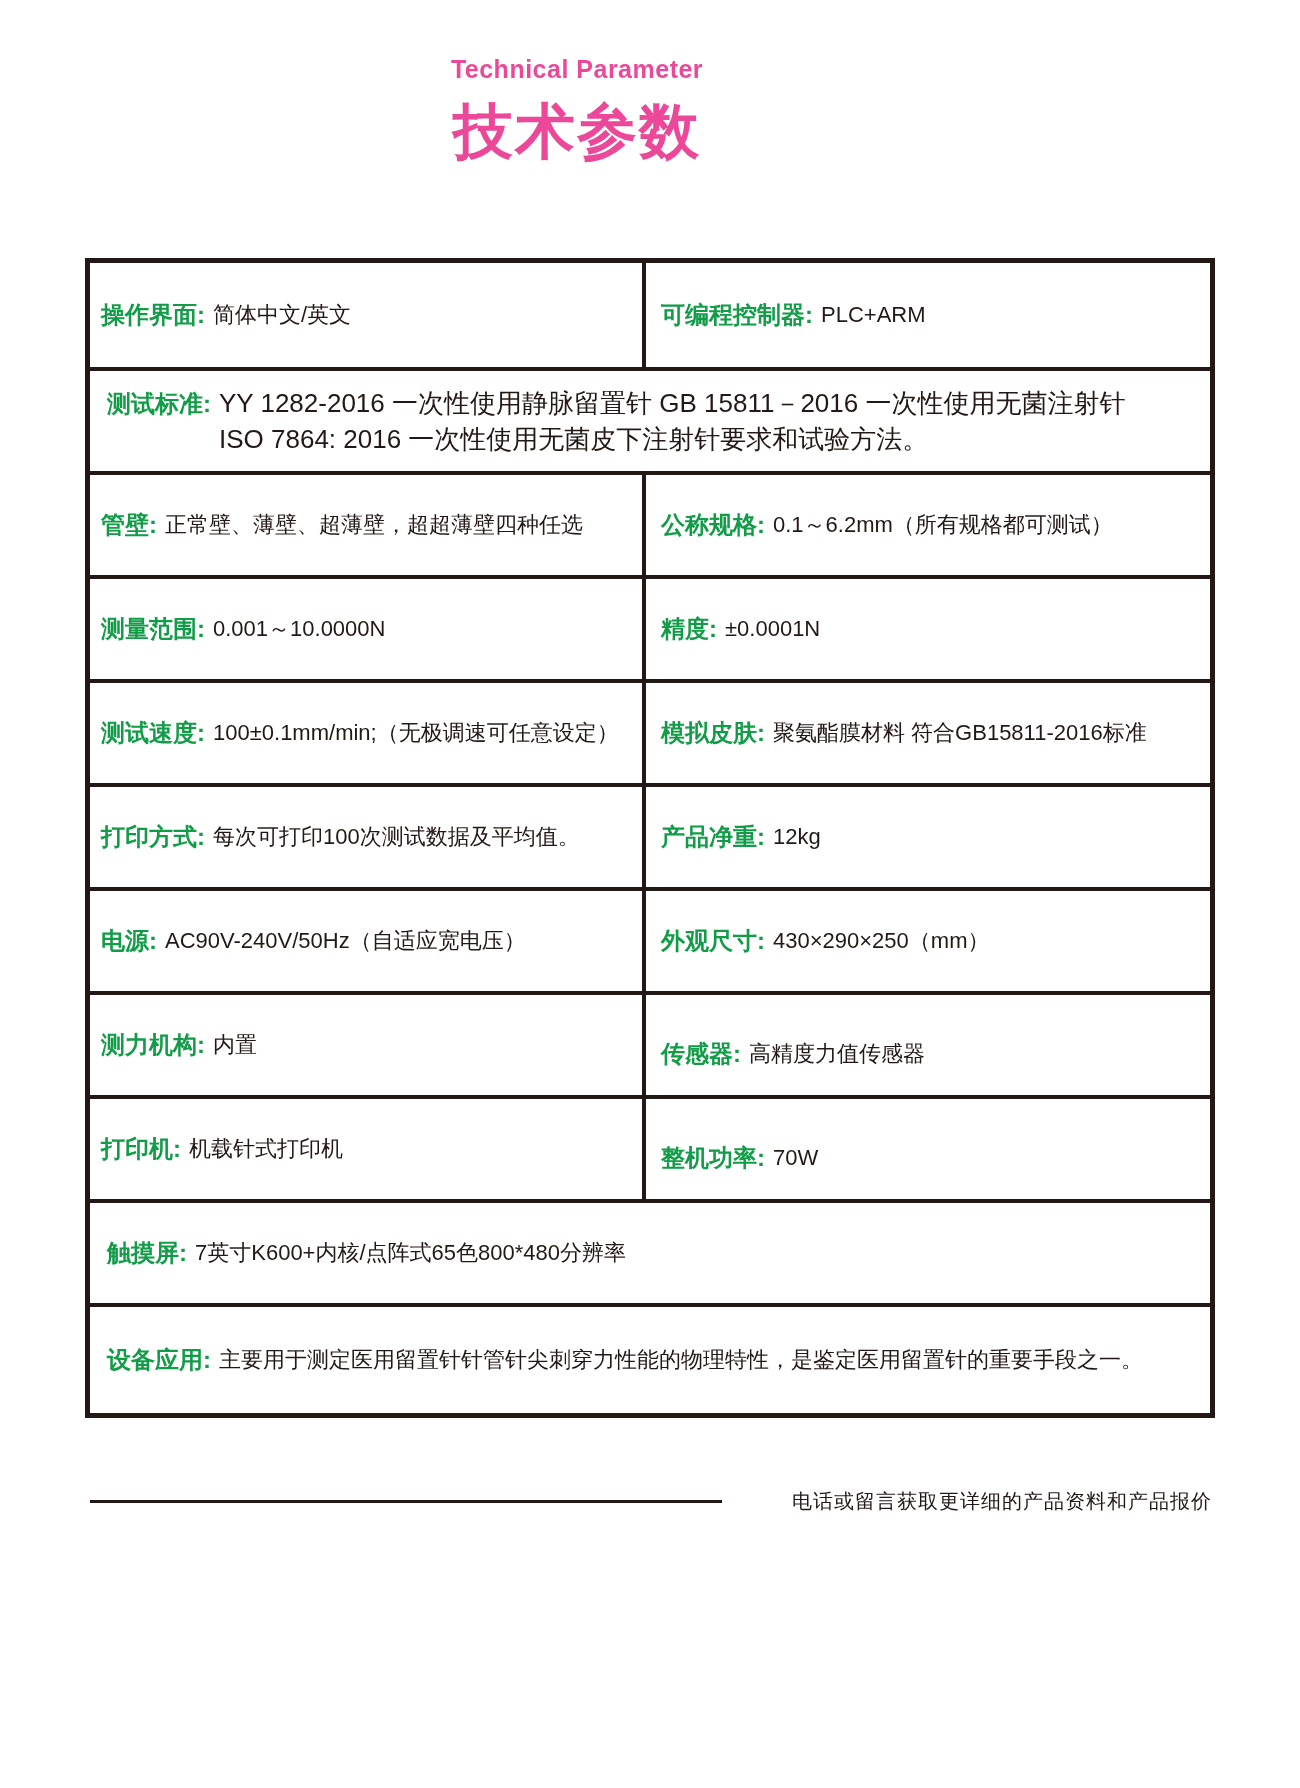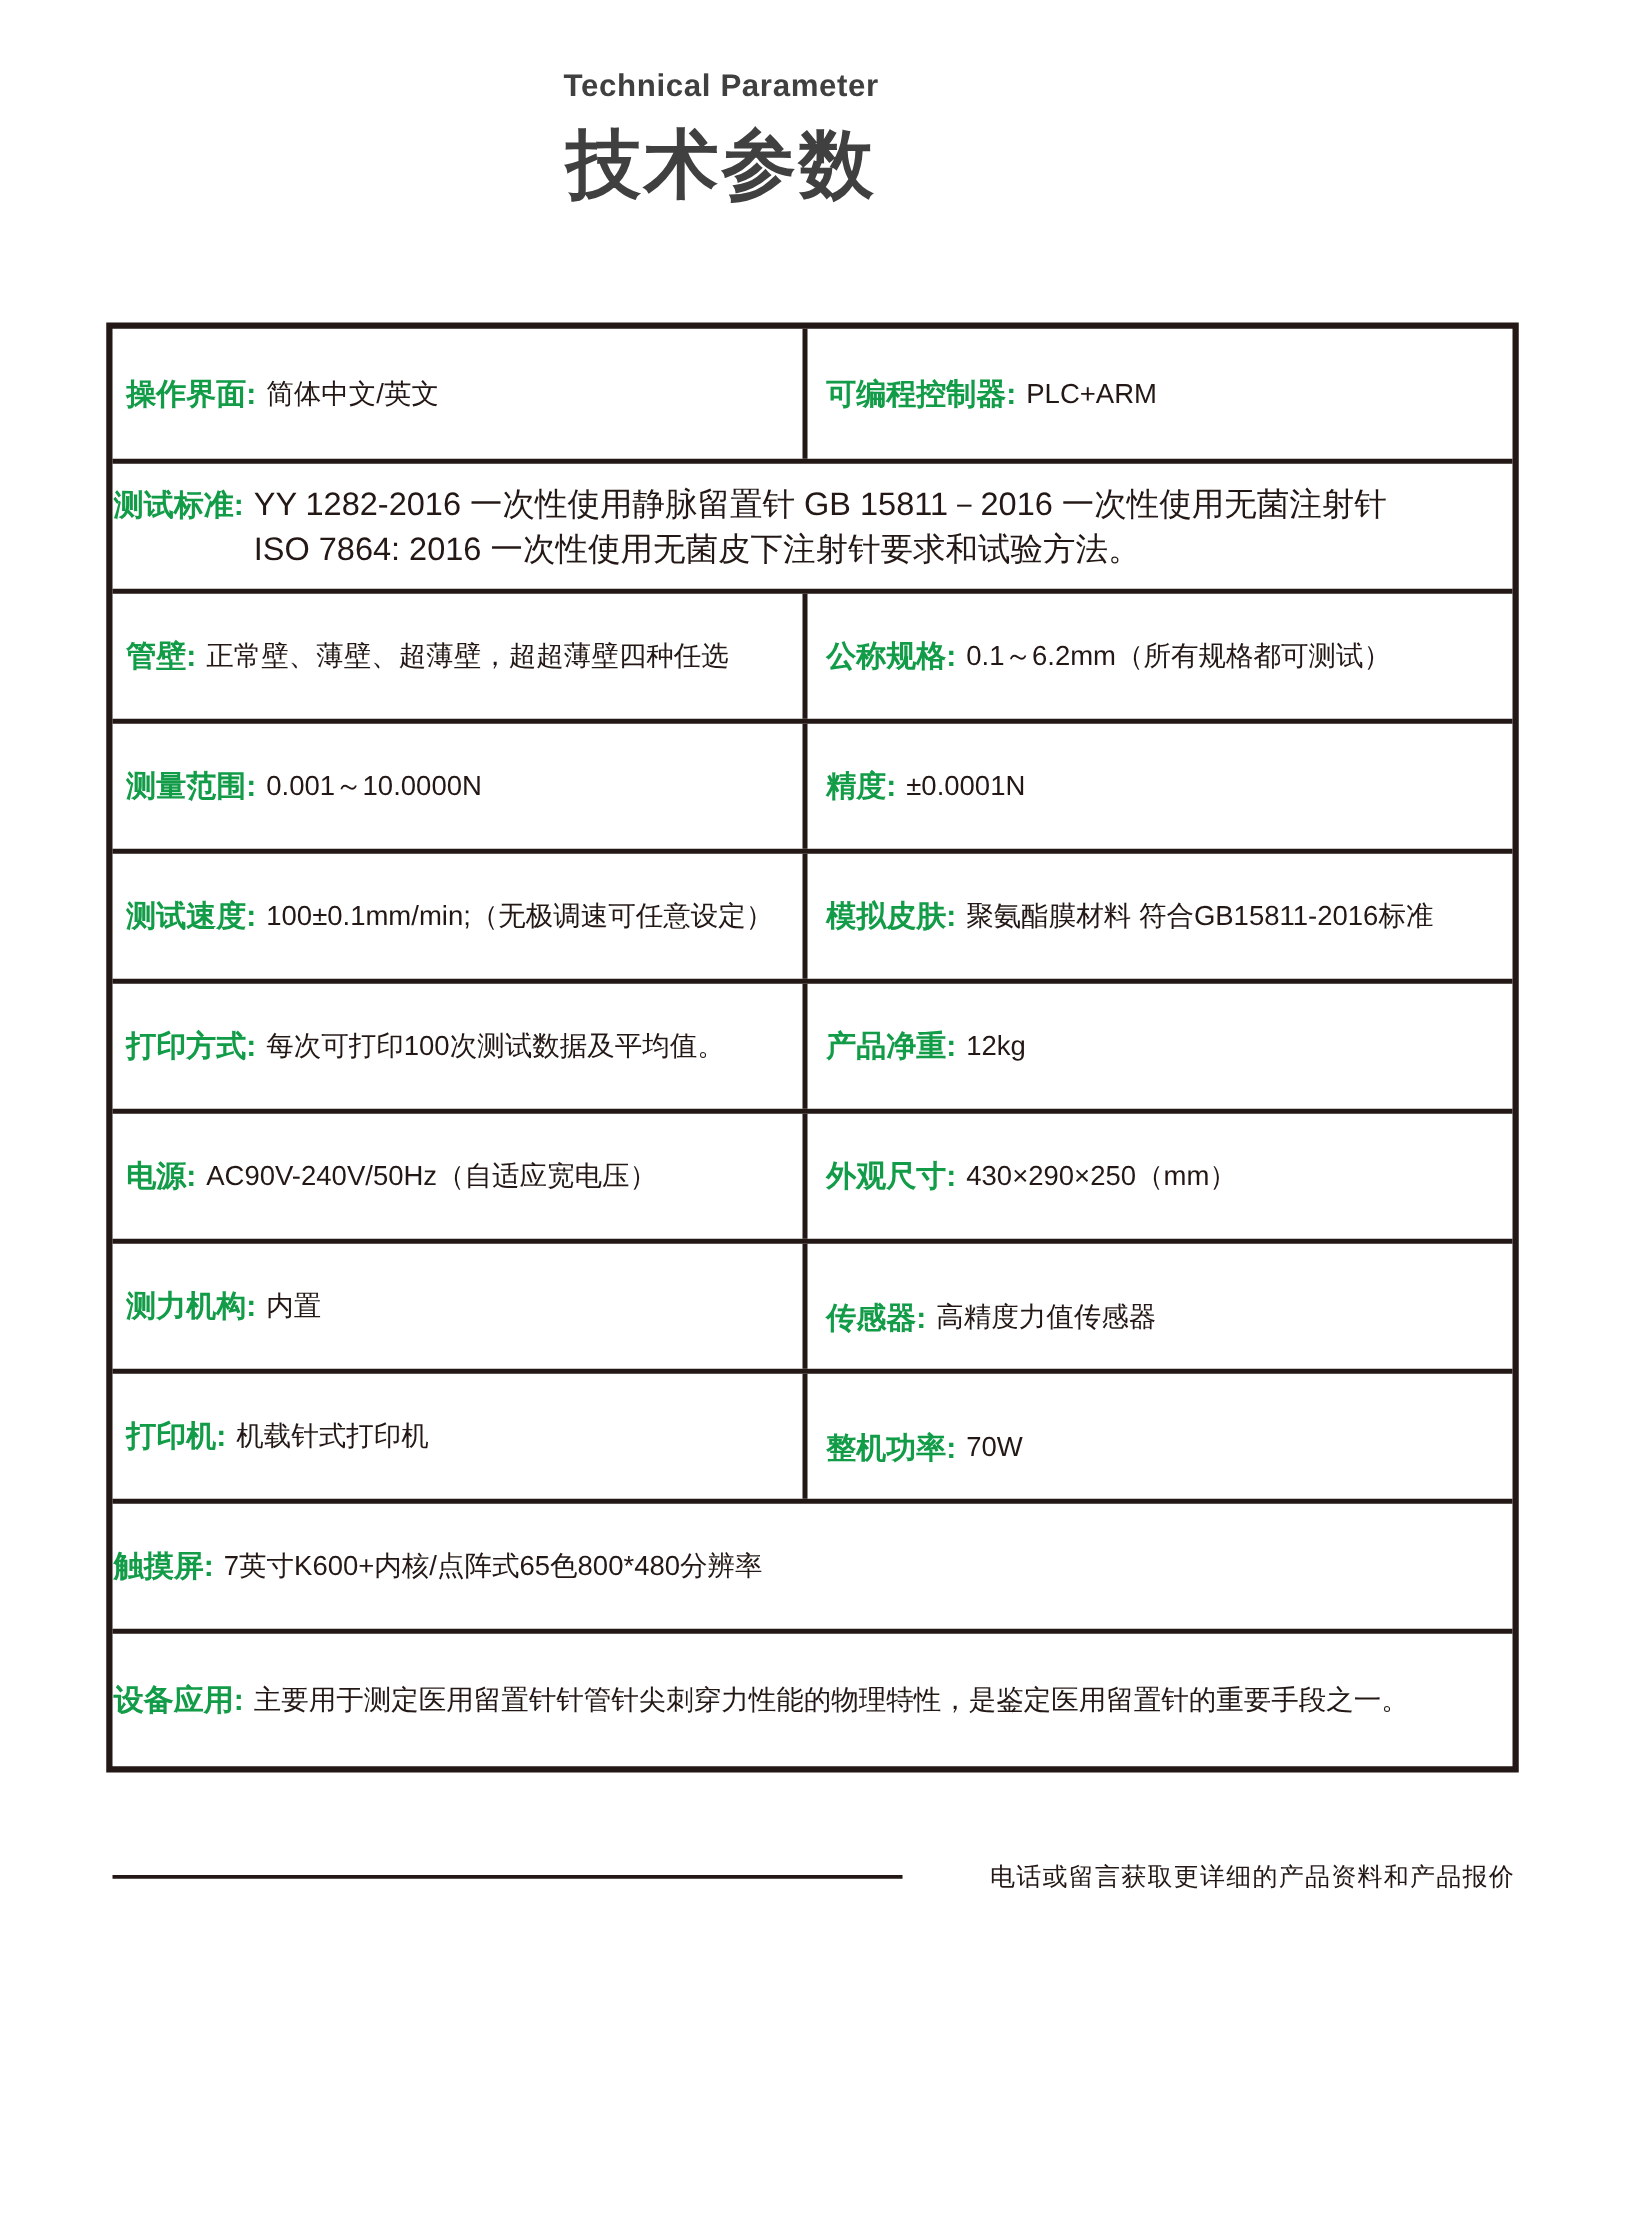--- a/index.html
+++ b/index.html
@@ -3,36 +3,36 @@
 <meta charset="utf-8">
 <style>
   html,body { margin:0; padding:0; background:#ffffff; }
   .page {
     position:relative; width:1300px; height:1788px; background:#ffffff;
     font-family:"Liberation Sans","DejaVu Sans",sans-serif; overflow:hidden;
     color:#231815;
   }
 
   
-  .hdr { position:absolute; left:12px; top:55px; width:1130px; text-align:center; color:#404040; }
+  .hdr { position:absolute; left:12px; top:55px; width:1130px; text-align:center; color:#ec4899; }
   .hdr-en { font-size:25px; font-weight:bold; letter-spacing:0.5px; }
   .hdr-zh { font-size:60px; font-weight:bold; letter-spacing:2px; margin-top:8px; }
 
   
   .tbl {
     position:absolute; left:85px; top:258px; width:1130px;
     box-sizing:border-box; border:5px solid #231815; background:#ffffff;
   }
   .tr { display:flex; height:104px; border-top:4px solid #231815; box-sizing:border-box; }
   .tr:first-child { border-top:none; }
   .tr.tall { height:110px; }
   .td { display:flex; align-items:center; box-sizing:border-box; overflow:hidden; }
   .td-left  { flex:0 0 556px; border-right:4px solid #231815; padding-left:11px;text-align:center; }
   .td-right { flex:1; padding-left:15px; }
-  .td-full  { flex:1; padding-left:1px; }
+  .td-full  { flex:1; padding-left:17px; }
   .td-right.nudge { padding-top:18px; }
   .lbl { color:#129c48; font-weight:bold; font-size:24px; white-space:nowrap; }
   .val { color:#231815; font-size:22px; margin-left:8px; white-space:nowrap; }
   .ml-wrap { display:flex; align-items:baseline; }
   .ml-lines { margin-left:8px; }
   .val-line { color:#231815; font-size:26px; line-height:36px; white-space:nowrap; }
 
   
   .footer { position:absolute; left:90px; right:88px; top:1488px; display:flex; align-items:center; }
   .footer-line { flex:1; height:3px; background:#231815; margin-right:22px; }

